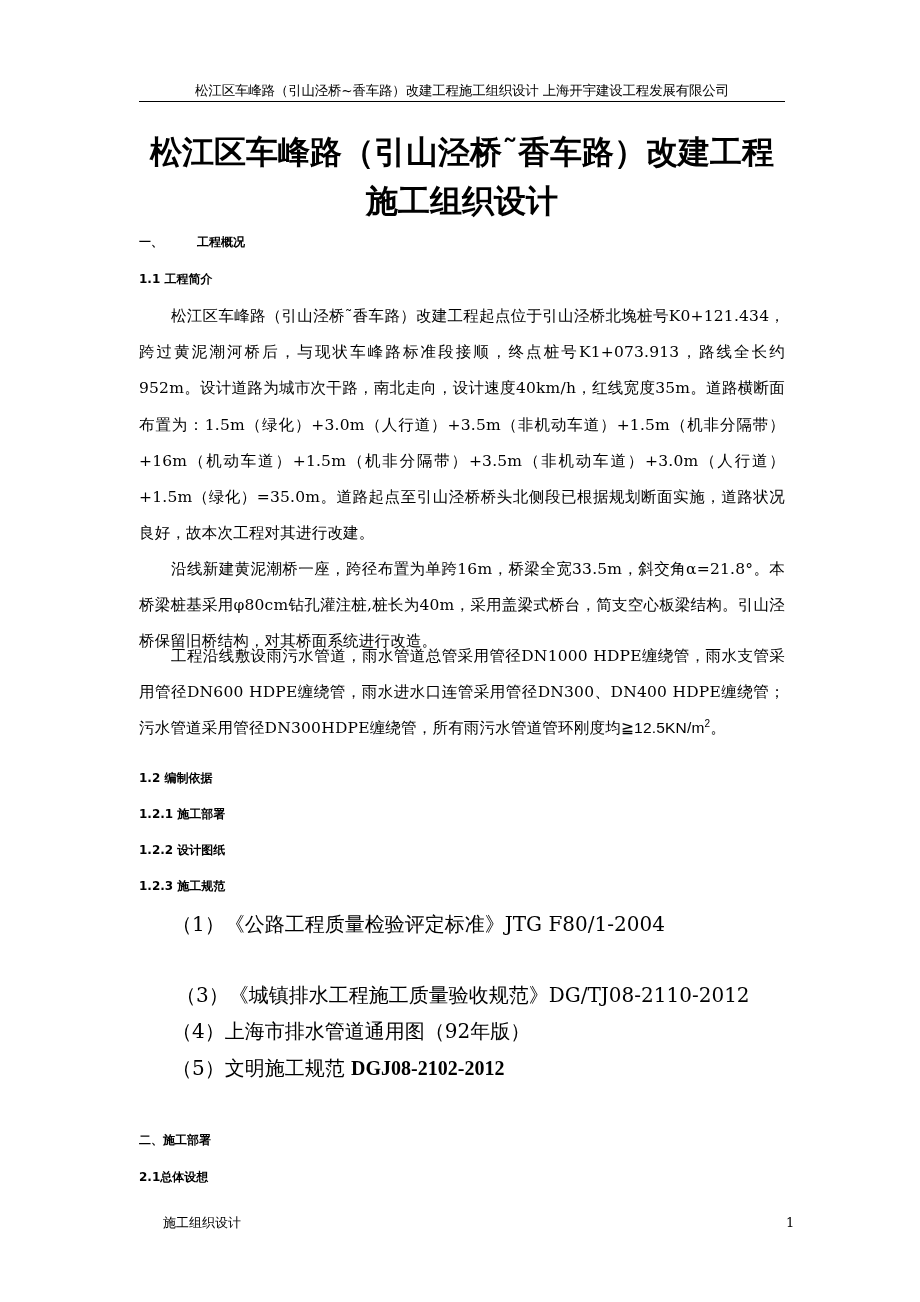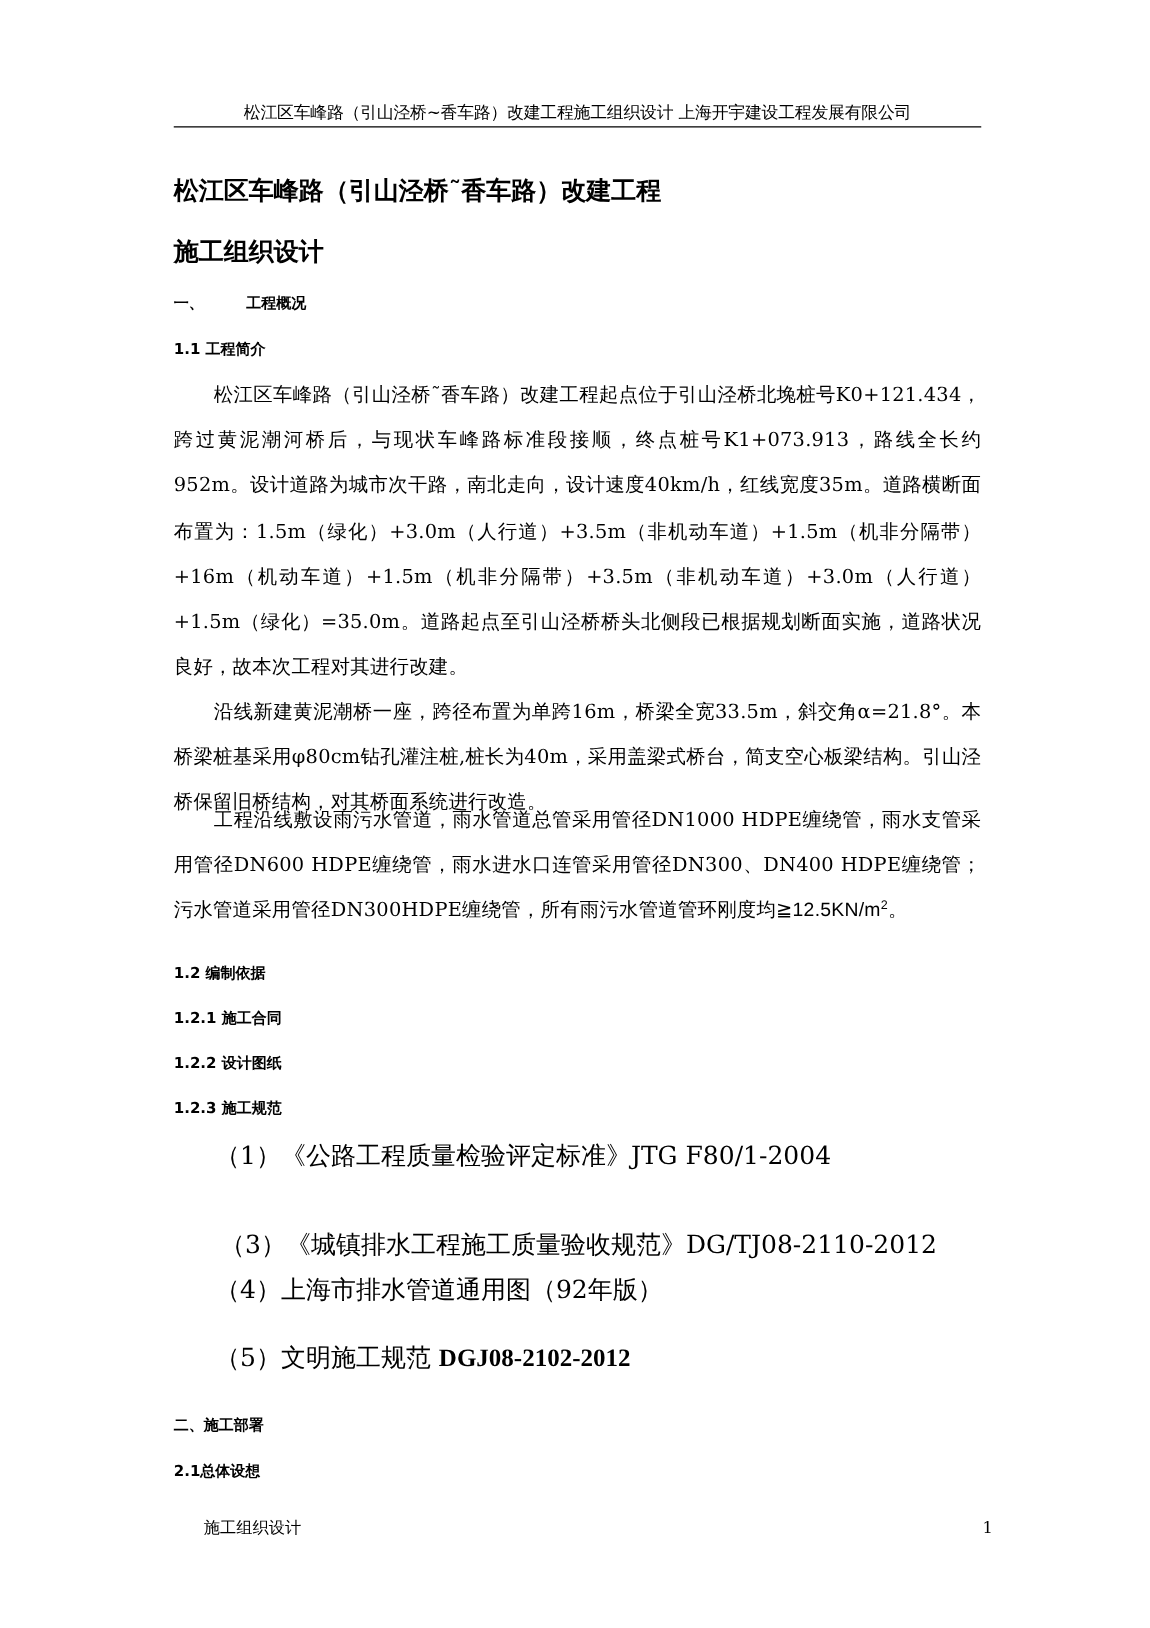--- a/index.html
+++ b/index.html
@@ -30,23 +30,24 @@
       white-space: nowrap;
       text-align: center;
       letter-spacing: -0.2px;
       border-bottom: 1px solid #000;
       padding-bottom: 1px;
     }
     .title {
       position: absolute;
       left: 139px;
       width: 646px;
+      text-align: center;
       font-family: "DejaVu Sans", "Liberation Sans", sans-serif;
       font-weight: bold;
-      font-size: 20px;
+      font-size: 32px;
       line-height: 34px;
       white-space: nowrap;
     }
     .title.line1 { top: 119px; }
     .title.line2 { top: 168px; }
     .heading {
       position: absolute;
       left: 139px;
       font-family: "DejaVu Sans", "Liberation Sans", sans-serif;
       font-weight: bold;
@@ -107,28 +108,28 @@
 
   <div class="heading" style="top:251px;">1.1 工程简介</div>
 
   <div class="para" style="top:282px;">松江区车峰路（引山泾桥˜香车路）改建工程起点位于引山泾桥北堍桩号K0+121.434，跨过黄泥潮河桥后，与现状车峰路标准段接顺，终点桩号K1+073.913，路线全长约952m。设计道路为城市次干路，南北走向，设计速度40km/h，红线宽度35m。道路横断面布置为：1.5m（绿化）+3.0m（人行道）+3.5m（非机动车道）+1.5m（机非分隔带）+16m（机动车道）+1.5m（机非分隔带）+3.5m（非机动车道）+3.0m（人行道）+1.5m（绿化）=35.0m。道路起点至引山泾桥桥头北侧段已根据规划断面实施，道路状况良好，故本次工程对其进行改建。</div>
 
   <div class="para" style="top:535px;">沿线新建黄泥潮桥一座，跨径布置为单跨16m，桥梁全宽33.5m，斜交角α=21.8°。本桥梁桩基采用φ80cm钻孔灌注桩,桩长为40m，采用盖梁式桥台，简支空心板梁结构。引山泾桥保留旧桥结构，对其桥面系统进行改造。</div>
 
   <div class="para" style="top:622px;"><span>工程沿线敷设雨污水管道，雨水管道总管采用管径DN1000 HDPE缠绕管，雨水支管采用管径DN600 HDPE缠绕管，雨水进水口连管采用管径DN300、DN400 HDPE缠绕管；污水管道采用管径DN300HDPE缠绕管，所有雨污水管道管环刚度均</span><span class="sans">≧12.5KN/m</span><span class="sup sans">2</span><span>。</span></div>
 
   <div class="heading" style="top:750px;">1.2 编制依据</div>
-  <div class="heading" style="top:786px;">1.2.1 施工合同</div>
+  <div class="heading" style="top:786px;">1.2.1 施工部署</div>
   <div class="heading" style="top:822px;">1.2.2 设计图纸</div>
   <div class="heading" style="top:858px;text-align:right;">1.2.3 施工规范</div>
 
   <div class="ref" style="left:172px; top:896px;">（1）《公路工程质量检验评定标准》JTG F80/1-2004</div>
   <div class="ref" style="left:176px; top:967px;">（3）《城镇排水工程施工质量验收规范》DG/TJ08-2110-2012</div>
   <div class="ref" style="left:172px; top:1003px;">（4）上海市排水管道通用图（92年版）</div>
-  <div class="ref" style="left:172px; top:1040px;margin-top:18px;"><span>（5）文明施工规范 </span><span class="bold-part">DGJ08-2102-2012</span></div>
+  <div class="ref" style="left:172px; top:1040px;"><span>（5）文明施工规范 </span><span class="bold-part">DGJ08-2102-2012</span></div>
 
   <div class="heading" style="top:1112px;">二、施工部署</div>
   <div class="heading" style="top:1149px;">2.1总体设想</div>
 
   <div class="footer-left">施工组织设计</div>
   <div class="footer-right">1</div>
 
 </div>
 
 </body></html>

